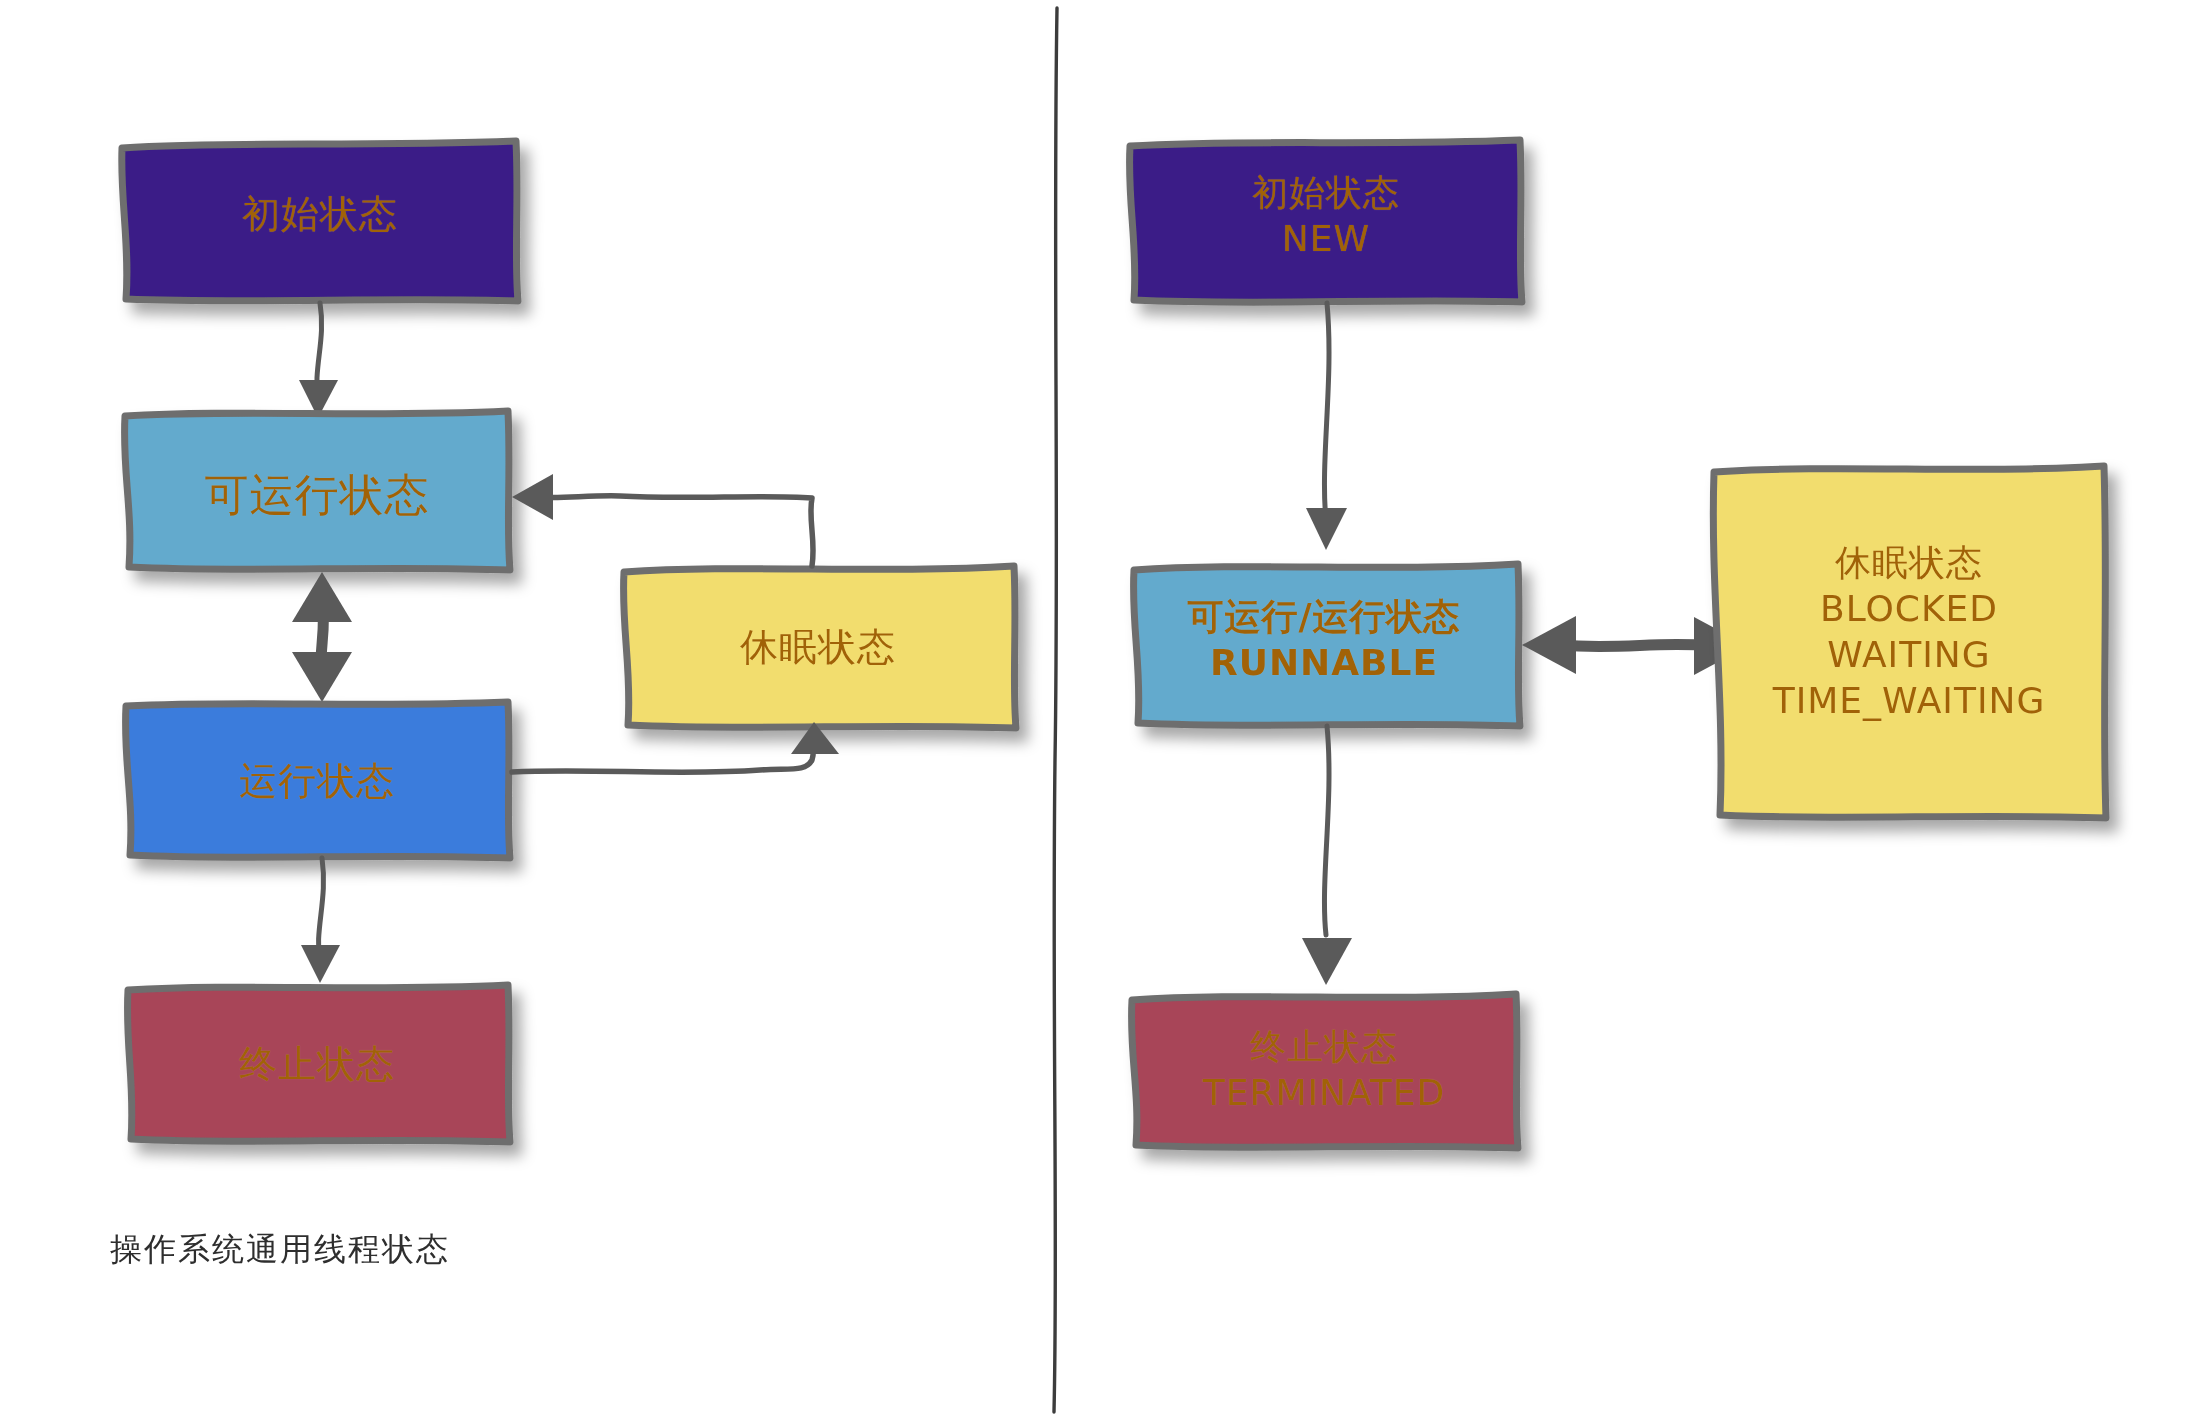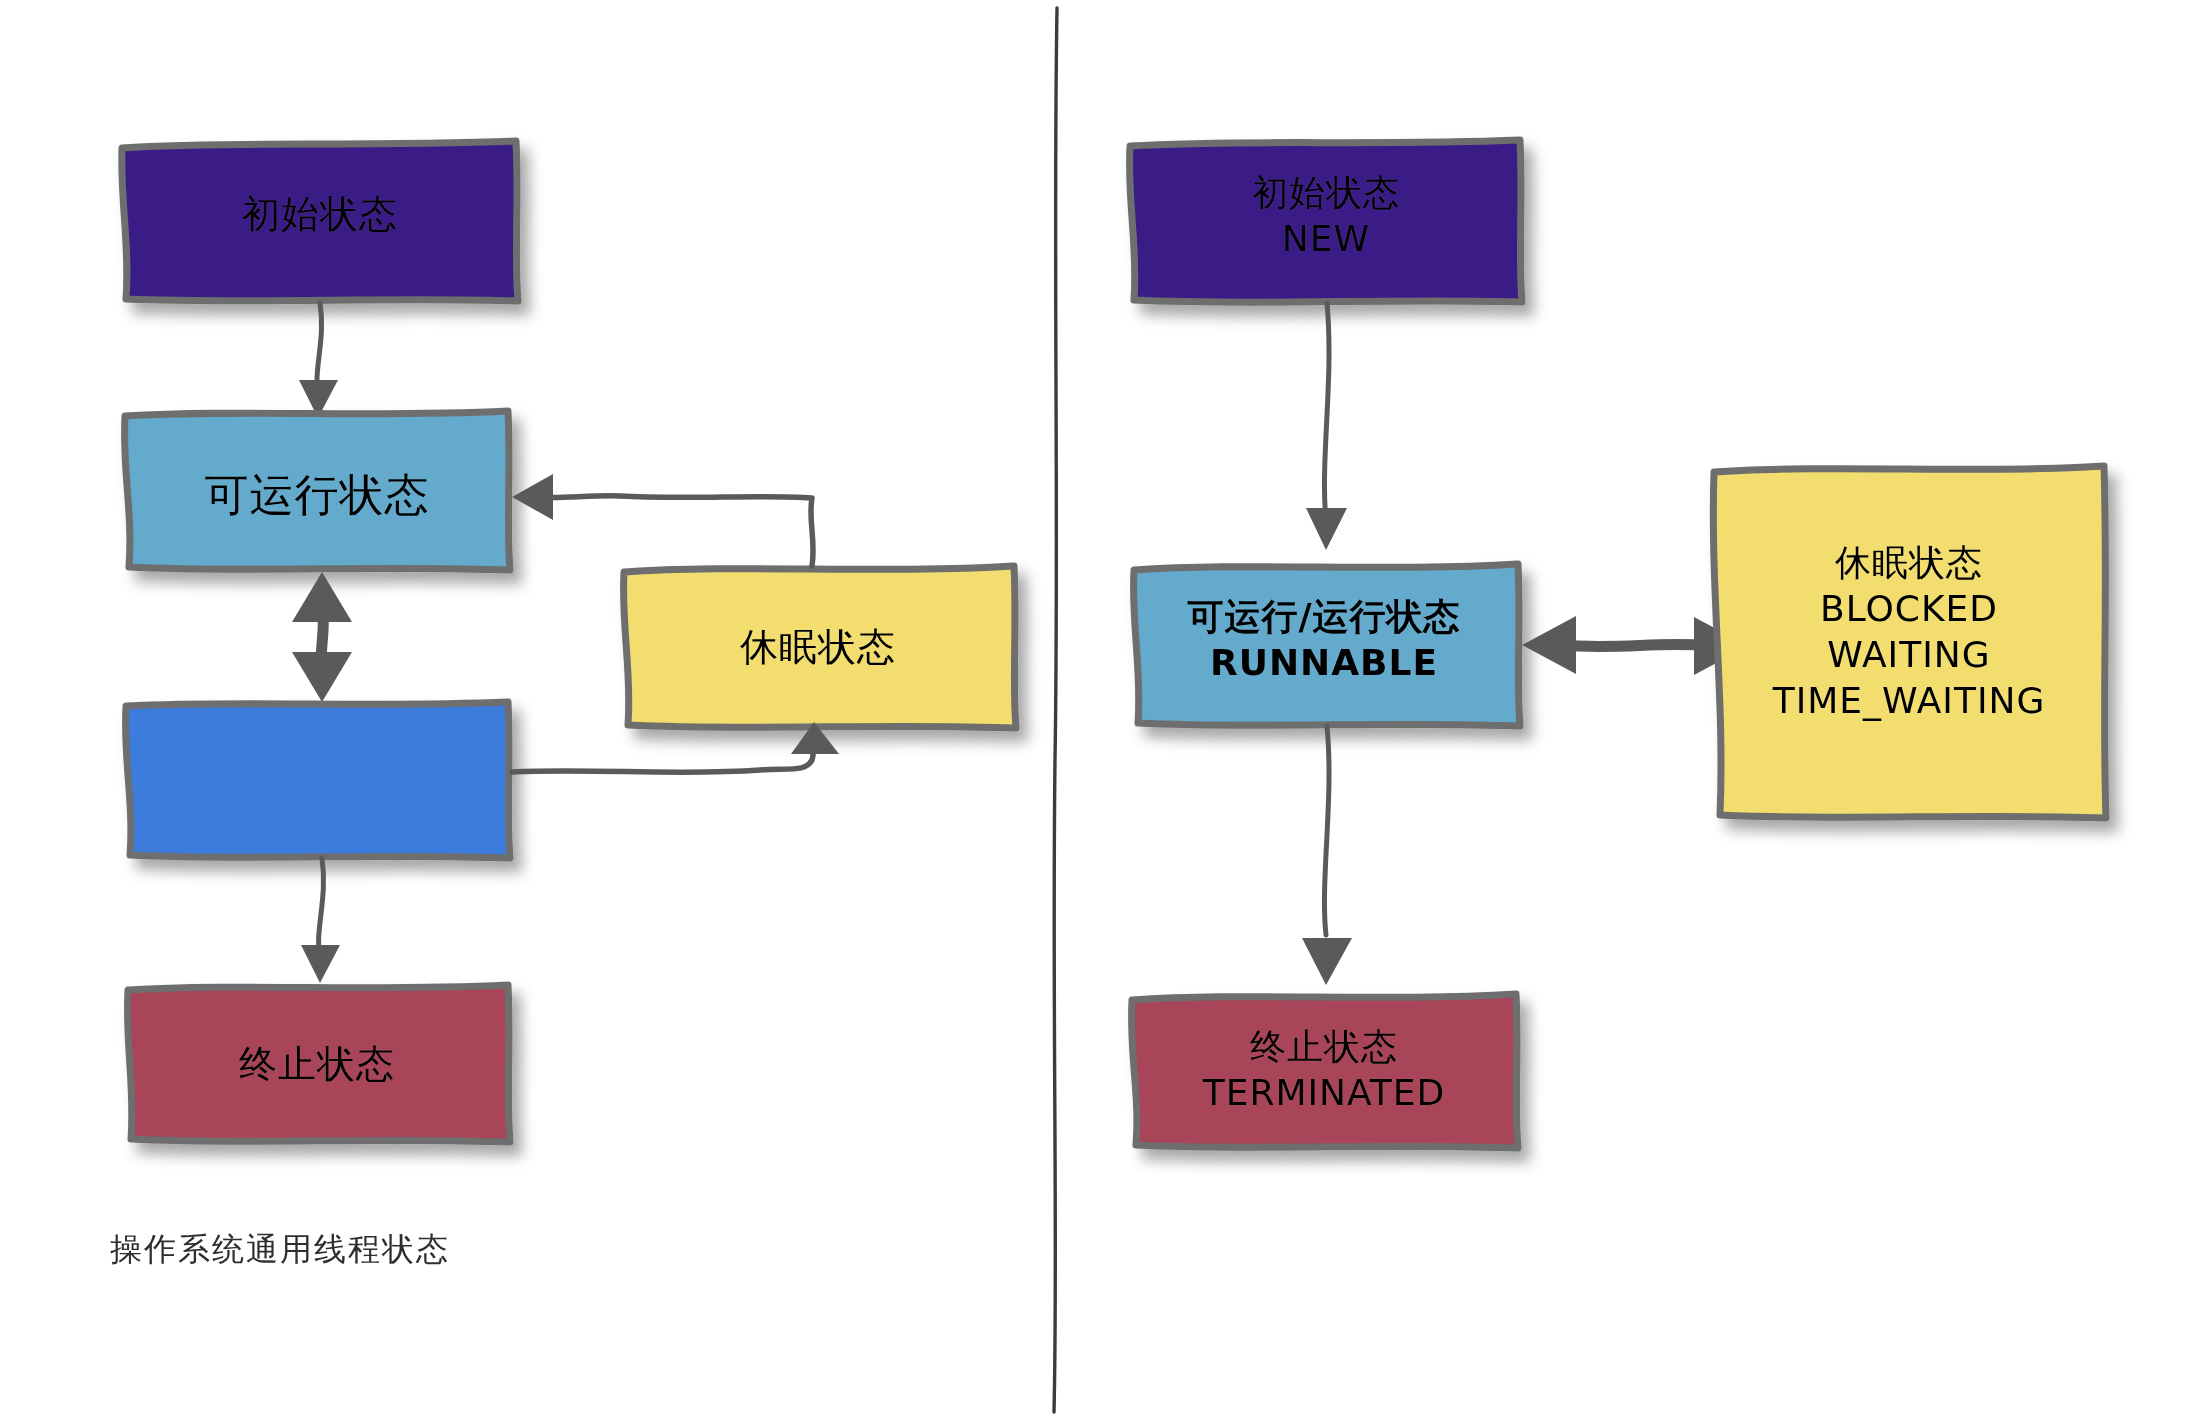--- a/index.html
+++ b/index.html
@@ -7,21 +7,21 @@
     width:2192px;height:1420px;
     font-family:"DejaVu Sans","Liberation Sans",sans-serif;
     overflow:hidden;
     position:relative;
   }
   #stage{position:absolute;left:0;top:0;width:2192px;height:1420px;}
   svg#canvas{position:absolute;left:0;top:0;width:2192px;height:1420px;}
 
   .node-label{
     position:absolute;
-    color:#000000;
+    color:#a16207;
     text-align:center;
     line-height:1.28;
     letter-spacing:1px;
     font-family:"DejaVu Sans","Liberation Sans",sans-serif;
     pointer-events:none;
     white-space:pre-line;
     text-shadow:0 0 1px rgba(255,255,255,.25);
   }
   .caption{
     position:absolute;
@@ -124,20 +124,21 @@
 
     <g filter="url(#boxshadow)">
       <path d="M 1132 1000 C 1248 992 1382 1002 1516 994 C 1519 1058 1514 1102 1518 1148 C 1388 1143 1252 1151 1136 1145 C 1140 1092 1129 1054 1132 1000 Z" fill="#a84459" stroke="#6e6e6e" stroke-width="7" stroke-linejoin="round"></path>
     </g>
   </svg>
 
   <div class="node-label" style="left:122px;top:190px;width:396px;font-size:38px;">初始状态</div>
 
   <div class="node-label" style="left:122px;top:467px;width:390px;font-size:44px;">可运行状态</div>
 
+  <div class="node-label" style="left:122px;top:757px;width:390px;font-size:38px;">运行状态</div>
 
   <div class="node-label" style="left:620px;top:623px;width:396px;font-size:38px;">休眠状态</div>
 
   <div class="node-label" style="left:122px;top:1040px;width:390px;font-size:38px;">终止状态</div>
 
   <div class="node-label" style="left:1130px;top:170px;width:392px;font-size:36px;">初始状态
 NEW</div>
 
   <div class="node-label" style="left:1128px;top:594px;width:392px;font-size:36px;font-weight:bold;">可运行/运行状态
 RUNNABLE</div>

